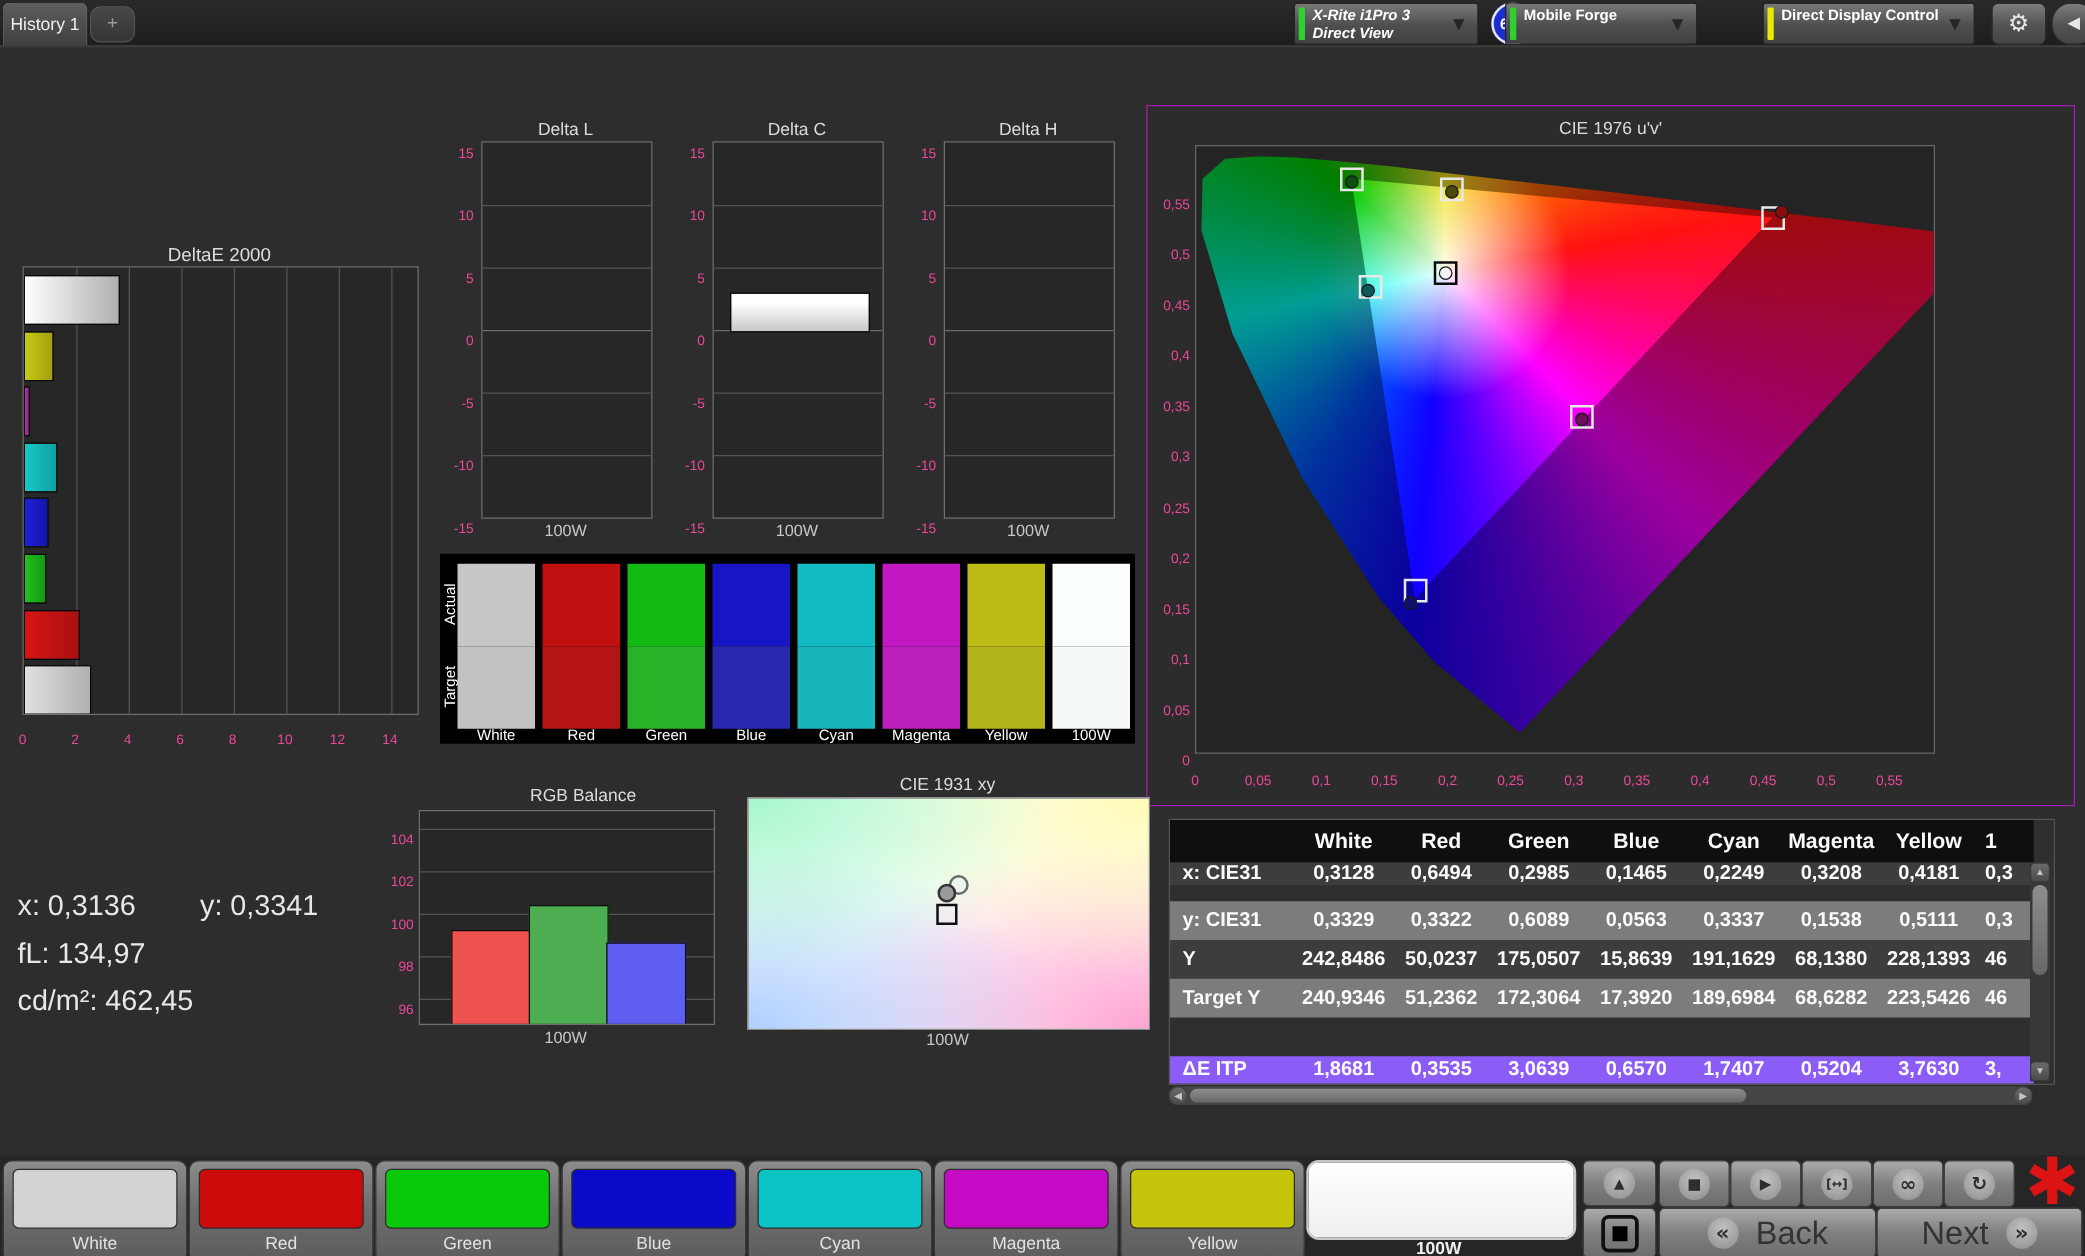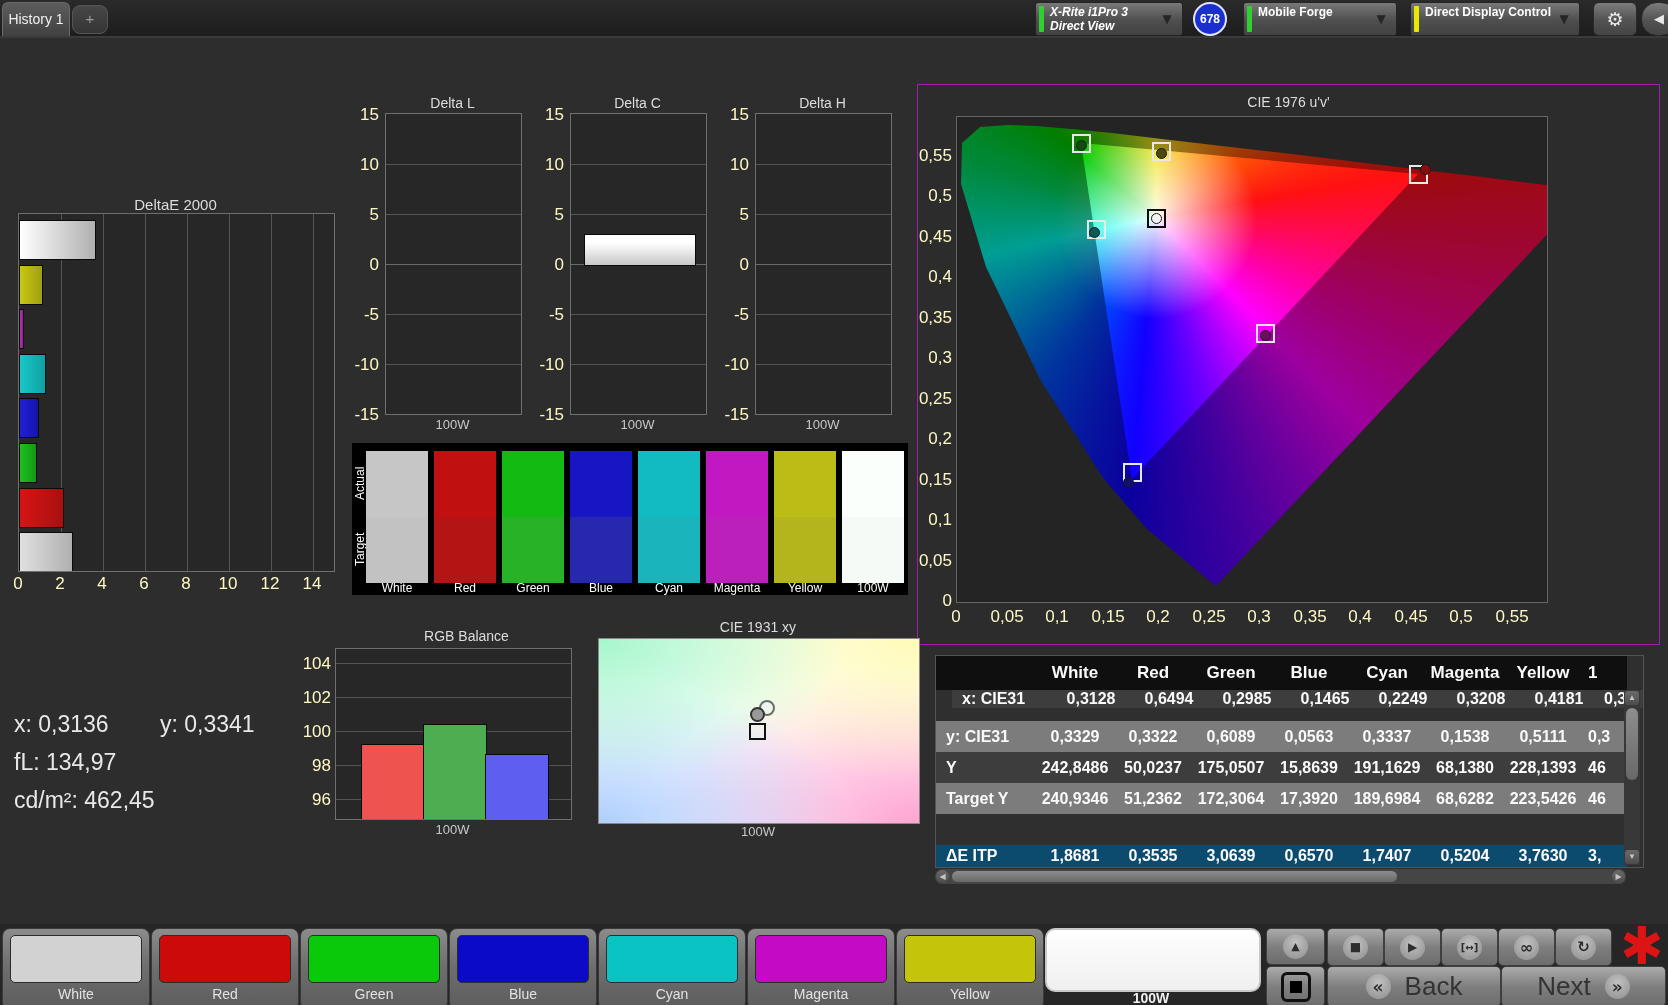--- a/index.html
+++ b/index.html
@@ -19,21 +19,21 @@
   .dd .ddtext{position:absolute;left:14px;top:2px;font-size:12px;font-weight:bold;color:#fff;line-height:14px;}
   .dd .arr{position:absolute;right:6px;top:9px;font-size:12px;color:#262626;
            width:18px;height:14px;text-align:center;line-height:14px;}
   #badge{left:1193px;top:2px;width:30px;height:30px;border-radius:50%;background:#1b2fd0;
          border:2px solid #dfe4ff;color:#fff;font-size:12px;font-weight:bold;text-align:center;line-height:30px;}
   .sqbtn{top:2px;height:32px;background:linear-gradient(180deg,#7c7c7c,#525252 55%,#454545);
          border:1px solid #2a2a2a;border-radius:6px;text-align:center;color:#e8e8e8;}
   
   .plot{position:absolute;background:#272727;border:1px solid #6f6f6f;overflow:hidden;}
   .ctitle{position:absolute;text-align:center;font-size:14px;color:#dcdcdc;}
-  .ticklbl{position:absolute;font-size:17px;color:#fef9c3;}
+  .ticklbl{position:absolute;font-size:11px;color:#ec4899;margin-top:12px;}
   .gridv{position:absolute;top:0;bottom:0;width:1px;background:#545454;}
   .gridh{position:absolute;left:0;right:0;height:1px;background:#545454;}
   .xlab{position:absolute;text-align:center;font-size:13px;color:#c8c8c8;}
   
   #swstrip{left:352px;top:443px;width:556px;height:152px;background:#000;}
   .vlab{position:absolute;left:1px;writing-mode:vertical-rl;transform:rotate(180deg);
         font-size:12px;color:#fff;height:64px;text-align:center;}
   .swcol{position:absolute;width:62px;}
   .swlbl{position:absolute;width:62px;text-align:center;font-size:12px;color:#fff;top:138px;}
   
@@ -86,21 +86,21 @@
       <div class="stripe" style="background:#2fd12f;"></div>
       <div class="ddtext">
         <div>X-Rite i1Pro 3</div>
         <div>Direct View</div>
       </div>
       <div class="arr iconfont">▼</div>
     </div>
 
     <div id="badge" class="abs">678</div>
 
-    <div class="dd abs" style="left:1243px;width:152px;">
+    <div class="dd abs" style="left:1204px;width:152px;">
       <div class="stripe" style="background:#2fd12f;"></div>
       <div class="ddtext">Mobile Forge</div>
       <div class="arr iconfont">▼</div>
     </div>
 
     <div class="dd abs" style="left:1410px;width:168px;">
       <div class="stripe" style="background:#e8e800;"></div>
       <div class="ddtext">Direct Display Control</div>
       <div class="arr iconfont">▼</div>
     </div>
@@ -332,21 +332,21 @@
         <div class="tcell"></div>
         <div class="tcell" style="font-size: 17px;">White</div>
         <div class="tcell" style="font-size: 17px;">Red</div>
         <div class="tcell" style="font-size: 17px;">Green</div>
         <div class="tcell" style="font-size: 17px;">Blue</div>
         <div class="tcell" style="font-size: 17px;">Cyan</div>
         <div class="tcell" style="font-size: 17px;">Magenta</div>
         <div class="tcell" style="font-size: 17px;">Yellow</div>
         <div class="tcell part" style="font-size: 17px;">1</div>
       </div>
-      <div class="trow" style="top: 34px; height: 18px; background: rgb(61, 61, 61); align-items: center; margin-left: 16px;">
+      <div class="trow" style="top: 34px; height: 18px; background: rgb(61, 61, 61); align-items: center;">
         <div class="tcell rowlab">x: CIE31</div>
         <div class="tcell">0,3128</div>
         <div class="tcell">0,6494</div>
         <div class="tcell">0,2985</div>
         <div class="tcell">0,1465</div>
         <div class="tcell">0,2249</div>
         <div class="tcell">0,3208</div>
         <div class="tcell">0,4181</div>
         <div class="tcell part">0,3</div>
       </div>
@@ -376,21 +376,21 @@
         <div class="tcell rowlab">Target Y</div>
         <div class="tcell">240,9346</div>
         <div class="tcell">51,2362</div>
         <div class="tcell">172,3064</div>
         <div class="tcell">17,3920</div>
         <div class="tcell">189,6984</div>
         <div class="tcell">68,6282</div>
         <div class="tcell">223,5426</div>
         <div class="tcell part">46</div>
       </div>
-      <div class="trow" style="top: 189px; height: 22px; background: #0c4a6e; align-items: center;">
+      <div class="trow" style="top: 189px; height: 22px; background: #8b5cf6; align-items: center;">
         <div class="tcell rowlab">ΔE ITP</div>
         <div class="tcell">1,8681</div>
         <div class="tcell">0,3535</div>
         <div class="tcell">3,0639</div>
         <div class="tcell">0,6570</div>
         <div class="tcell">1,7407</div>
         <div class="tcell">0,5204</div>
         <div class="tcell">3,7630</div>
         <div class="tcell part">3,</div>
       </div>

